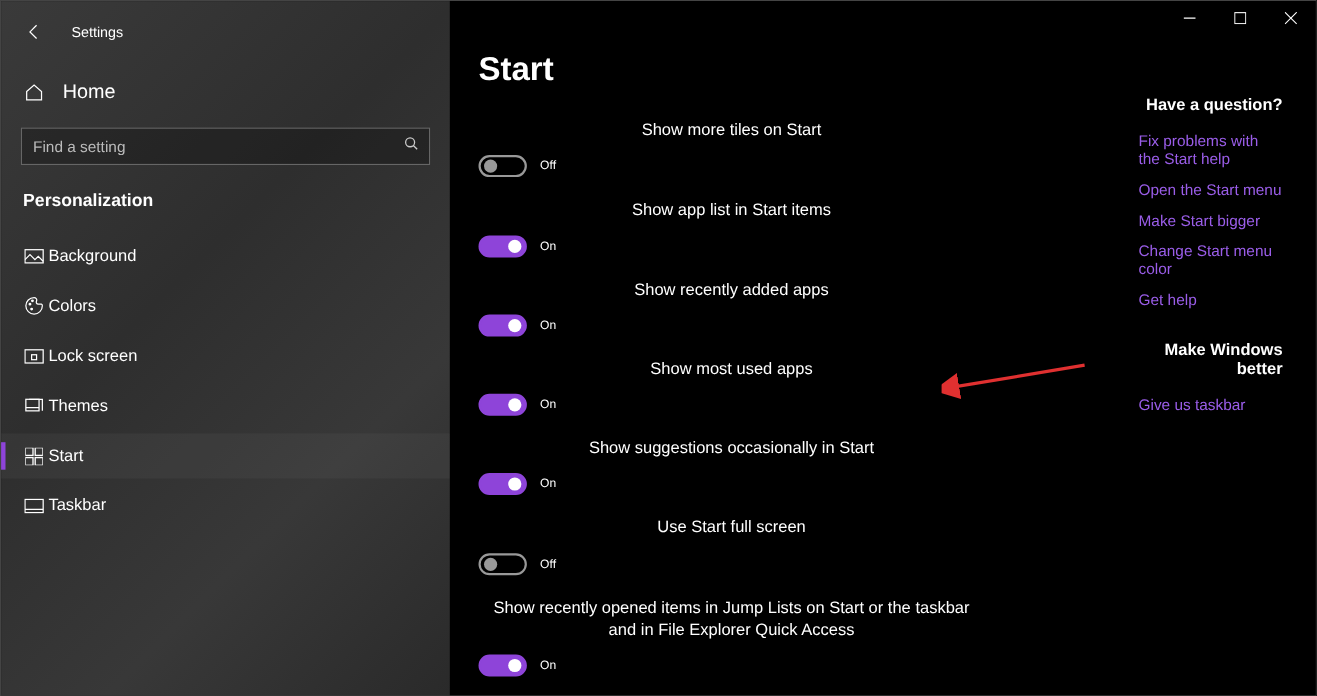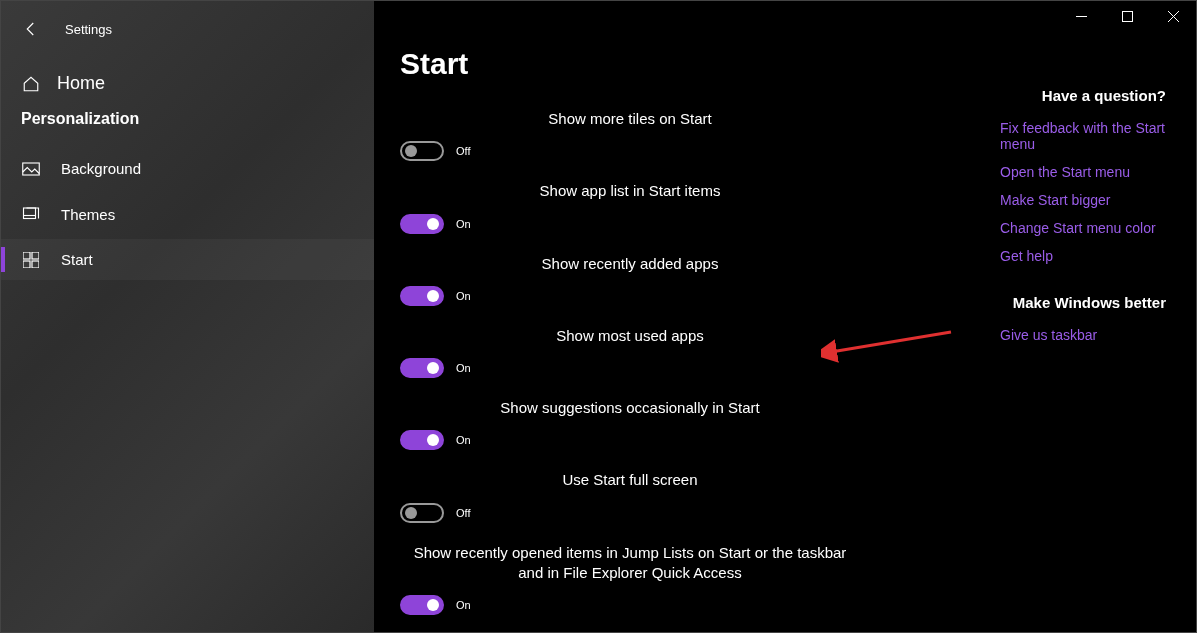--- a/index.html
+++ b/index.html
@@ -13,21 +13,21 @@
     position: relative;
   }
   .window {
     display: flex;
     width: 100%;
     height: 100%;
     border: 1px solid #444;
   }
   
   .sidebar {
-    width: 373px;
+    width: 408px;
     height: 100%;
     background: linear-gradient(135deg, #3a3a3a 0%, #2e2e2e 40%, #383838 70%, #2a2a2a 100%);
     position: relative;
     padding-top: 8px;
   }
   .titlebar-left {
     display: flex;
     align-items: center;
     padding: 8px 16px 14px 18px;
   }
@@ -78,21 +78,21 @@
   }
   .nav-item {
     display: flex;
     align-items: center;
     padding: 12px 20px 12px 20px;
     cursor: pointer;
     position: relative;
     margin-bottom: 4px;
   }
   .nav-item .icon { width: 20px; display:flex; justify-content:center; color:#fff; }
-  .nav-item .label { margin-left: 20px; font-size: 15px; }
+  .nav-item .label { margin-left: 3px; font-size: 15px; }
   .nav-item.active::before {
     content: "";
     position: absolute;
     left: 0; top: 8px; bottom: 8px;
     width: 4px;
     background: #8e44d9;
   }
   .nav-item.active { background: rgba(255,255,255,0.04); }
 
   
@@ -185,34 +185,63 @@
 
     <div class="home-row">
       <span class="icon">
         <svg width="18" height="18" viewBox="0 0 24 24" fill="none" stroke="currentColor" stroke-width="1.5">
             <path d="M3 11 L12 3 L21 11 V21 H3 Z"></path>
           </svg>
       </span>
       <span class="label">Home</span>
     </div>
 
+    <div class="search-wrap">
+      <input class="search-input" placeholder="Find a setting" style="">
+      <span class="search-icon">
+        <svg width="14" height="14" viewBox="0 0 24 24" fill="none" stroke="currentColor" stroke-width="2">
+            <circle cx="10" cy="10" r="7"></circle>
+            <path d="M21 21 L15 15"></path>
+          </svg>
+      </span>
+    </div>
 
     <div class="category">Personalization</div>
 
     <div class="nav-item">
       <span class="icon">
         <svg width="18" height="14" viewBox="0 0 24 18" fill="none" stroke="currentColor" stroke-width="1.5">
             <rect x="1" y="1" width="22" height="16"></rect>
             <path d="M1 13 L7 7 L13 13 L17 9 L23 15"></path>
           </svg>
       </span>
       <span class="label">Background</span>
     </div>
 
-
+    <div class="nav-item">
+      <span class="icon">
+        <svg width="18" height="18" viewBox="0 0 24 24" fill="none" stroke="currentColor" stroke-width="1.5">
+            <path d="M12 2 A10 10 0 1 0 22 12 C22 9 19 10 17 10 C15 10 14 8 15 6 C16 4 14 2 12 2 Z"></path>
+            <circle cx="7" cy="10" r="1" fill="currentColor"></circle>
+            <circle cx="10" cy="6" r="1" fill="currentColor"></circle>
+            <circle cx="9" cy="16" r="1" fill="currentColor"></circle>
+          </svg>
+      </span>
+      <span class="label">Colors</span>
+    </div>
+
+    <div class="nav-item">
+      <span class="icon">
+        <svg width="18" height="14" viewBox="0 0 24 18" fill="none" stroke="currentColor" stroke-width="1.5">
+            <rect x="1" y="1" width="22" height="16"></rect>
+            <rect x="9" y="7" width="6" height="6"></rect>
+          </svg>
+      </span>
+      <span class="label">Lock screen</span>
+    </div>
 
     <div class="nav-item">
       <span class="icon">
         <svg width="18" height="18" viewBox="0 0 24 24" fill="none" stroke="currentColor" stroke-width="1.5">
             <rect x="2" y="4" width="16" height="14"></rect>
             <path d="M6 4 L22 4 L22 18"></path>
             <path d="M2 14 L18 14"></path>
           </svg>
       </span>
       <span class="label">Themes</span>
@@ -224,20 +253,29 @@
         <svg width="16" height="16" viewBox="0 0 16 16" fill="none" stroke="currentColor" stroke-width="1.2">
             <rect x="0" y="0" width="7" height="7"></rect>
             <rect x="9" y="0" width="7" height="7"></rect>
             <rect x="0" y="9" width="7" height="7"></rect>
             <rect x="9" y="9" width="7" height="7"></rect>
           </svg>
       </span>
       <span class="label">Start</span>
     </div>
 
+    <div class="nav-item">
+      <span class="icon">
+        <svg width="18" height="14" viewBox="0 0 24 18" fill="none" stroke="currentColor" stroke-width="1.5">
+            <rect x="1" y="1" width="22" height="16"></rect>
+            <line x1="1" y1="13" x2="23" y2="13"></line>
+          </svg>
+      </span>
+      <span class="label">Taskbar</span>
+    </div>
   </div>
 
   <div class="main">
     <div class="titlebar-right">
       <div class="titlebar-btn">
         <svg width="11" height="11" viewBox="0 0 11 11" stroke="currentColor">
             <line x1="0" y1="5.5" x2="11" y2="5.5"></line>
           </svg>
       </div>
       <div class="titlebar-btn">
@@ -324,21 +362,21 @@
                 <div class="knob"></div>
               </div>
             <span class="toggle-state">On</span>
           </div>
         </div>
 
       </div>
 
       <div class="right-col">
         <div class="right-heading">Have a question?</div>
-        <span class="right-link">Fix feedback with the Start menu</span>
+        <span class="right-link">Fix problems with the Start help</span>
         <span class="right-link">Open the Start menu</span>
         <span class="right-link">Make Start bigger</span>
         <span class="right-link">Change Start menu color</span>
         <span class="right-link">Get help</span>
 
         <div class="right-heading">Make Windows better</div>
         <span class="right-link">Give us taskbar</span>
       </div>
     </div>
 

